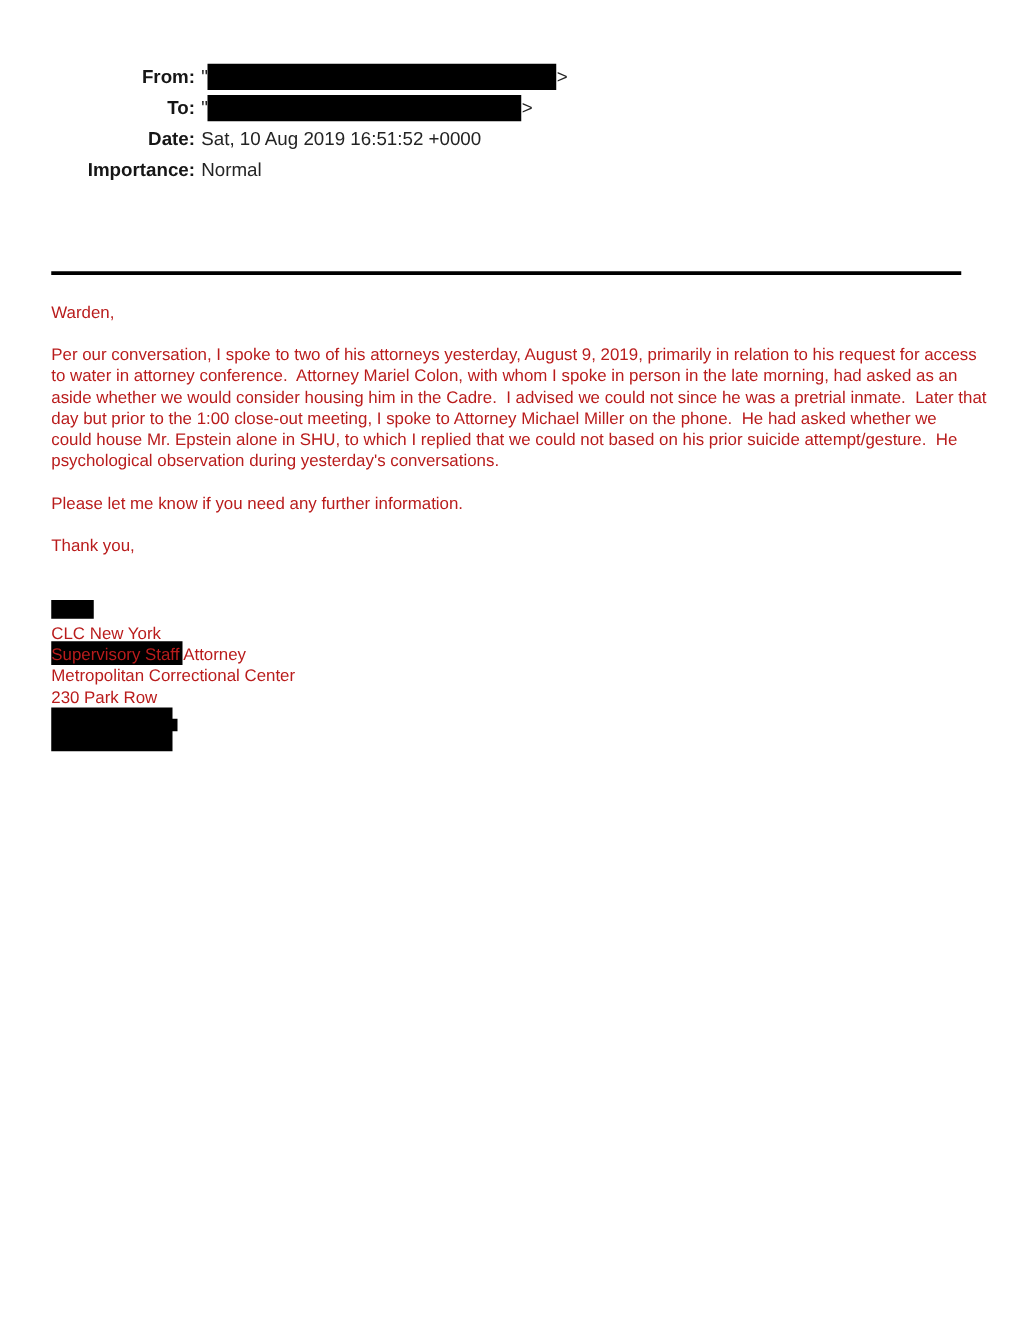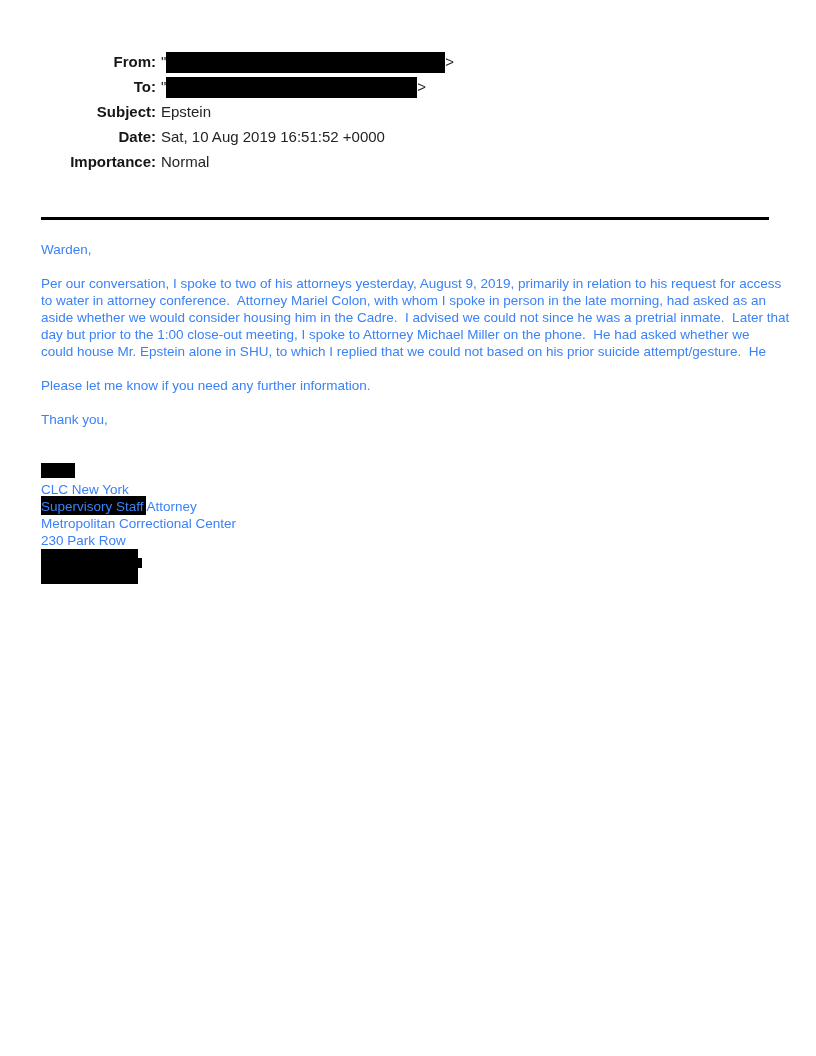--- a/index.html
+++ b/index.html
@@ -49,21 +49,21 @@
     height: 3px;
     background: #000000;
   }
 
   
   .emailbody {
     position: absolute;
     left: 41px;
     top: 241px;
     font-size: 13.5px;
-    color: #3b82f6;
+    color: #b91c1c;
   }
   .l {
     height: 17px;
     line-height: 17px;
     white-space: pre;
   }
   .bar-line-short { height: 17px; }
   .red-sig-short { display: block; width: 34px; height: 15px; margin-top: 1px; }
   .bar-line-name { height: 19px; }
   .red-sig-name { display: block; width: 105px; height: 19px; }
@@ -92,43 +92,40 @@
   <div class="header">
     <div class="hrow">
       <span class="hlabel">From:</span>
       <span class="hvalue"><span>"</span><span class="redaction red-from"></span><span>&gt;</span></span>
     </div>
     <div class="hrow">
       <span class="hlabel">To:</span>
       <span class="hvalue"><span>"</span><span class="redaction red-to"></span><span>&gt;</span></span>
     </div>
     <div class="hrow">
-      <span class="hlabel">Subject:</span>
-      <span class="hvalue">Epstein</span>
-    </div>
-    <div class="hrow">
       <span class="hlabel">Date:</span>
       <span class="hvalue">Sat, 10 Aug 2019 16:51:52 +0000</span>
     </div>
     <div class="hrow">
       <span class="hlabel">Importance:</span>
       <span class="hvalue">Normal</span>
     </div>
   </div>
 
   <div class="rule"></div>
 
   <div class="emailbody">
     <div class="l">Warden,</div>
     <div class="l"></div>
     <div class="l">Per our conversation, I spoke to two of his attorneys yesterday, August 9, 2019, primarily in relation to his request for access</div>
     <div class="l">to water in attorney conference.  Attorney Mariel Colon, with whom I spoke in person in the late morning, had asked as an</div>
     <div class="l">aside whether we would consider housing him in the Cadre.  I advised we could not since he was a pretrial inmate.  Later that</div>
     <div class="l">day but prior to the 1:00 close-out meeting, I spoke to Attorney Michael Miller on the phone.  He had asked whether we</div>
     <div class="l">could house Mr. Epstein alone in SHU, to which I replied that we could not based on his prior suicide attempt/gesture.  He</div>
+    <div class="l">psychological observation during yesterday's conversations.</div>
     <div class="l"></div>
     <div class="l">Please let me know if you need any further information.</div>
     <div class="l"></div>
     <div class="l">Thank you,</div>
     <div class="l bar-line-short">
       <span class="redaction red-sig-short"></span>
     </div>
     <div class="l"></div>
     <div class="l bar-line-name">
       <span class="redaction red-sig-name"></span>

